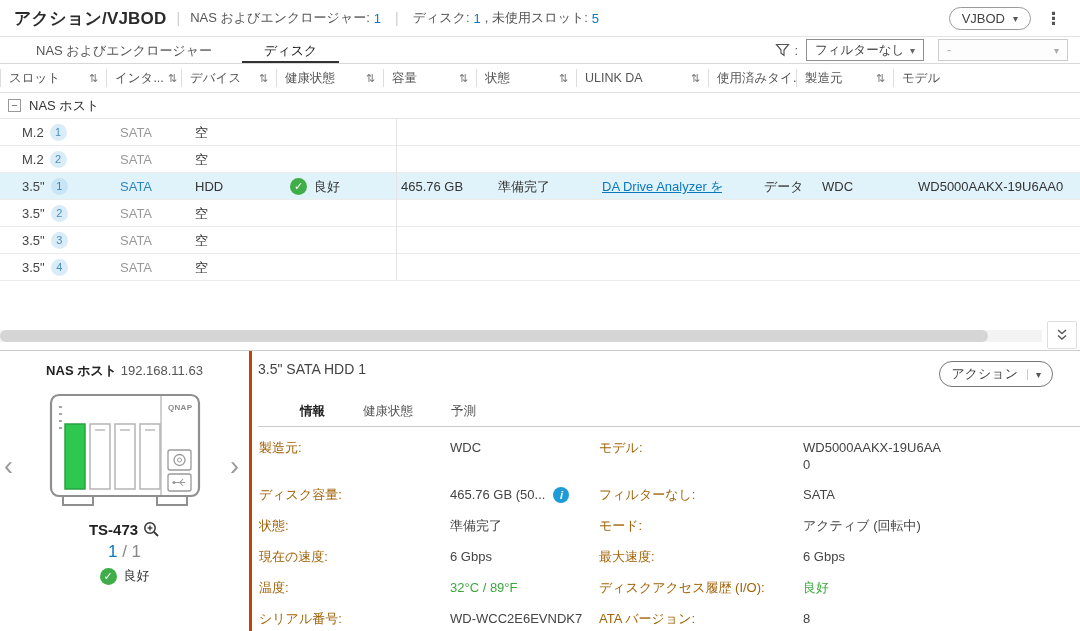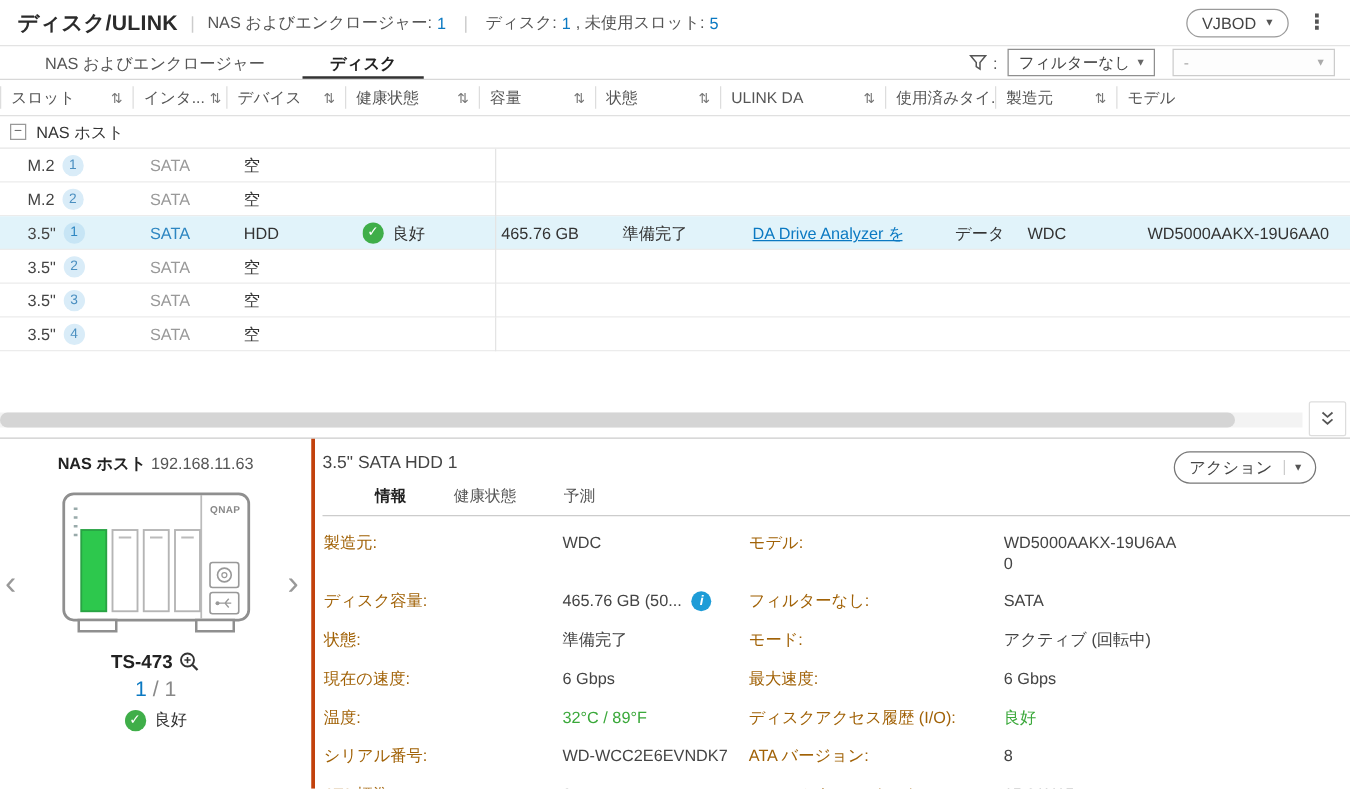--- a/index.html
+++ b/index.html
@@ -16,21 +16,21 @@
   .top-spacer { flex:1; }
   .pill-btn { display:inline-flex; align-items:center; gap:8px; border:1px solid #9a9a9a; border-radius:13px;
     padding:3px 12px; font-size:13px; color:#444; background:#fff; cursor:pointer; }
   .pill-btn .caret { font-size:10px; color:#555; }
   .kebab { font-size:17px; color:#555; padding:0 6px; margin-left:8px; cursor:pointer; font-weight:bold; }
 
   
   .tabbar { height:27px; display:flex; align-items:stretch; border-bottom:1px solid #d8d8d8; padding:0 12px 0 14px; }
   .tabs { display:flex; gap:8px; }
   .tab { padding:5px 22px 0 22px; color:#555; font-size:13px; cursor:pointer; }
-  .tab.active { color:#222; font-weight:bold; border-bottom:2px solid #333; }
+  .tab.active { color:#222; font-weight:normal; border-bottom:2px solid #333; }
   .tab-right { margin-left:auto; display:flex; align-items:center; gap:8px; }
   .funnel-wrap { display:flex; align-items:center; gap:4px; color:#555; }
   .select { display:flex; align-items:center; justify-content:space-between; border:1px solid #8f8f8f;
     height:22px; padding:0 8px; font-size:12.5px; color:#444; background:#fff; cursor:pointer; }
   .select.primary { width:118px; }
   .select.secondary { width:130px; border-color:#ccc; color:#aaa; background:#fdfdfd; margin-left:6px; }
   .select .caret { font-size:10px; color:#666; }
   .select.secondary .caret { color:#aaa; }
 
   
@@ -83,41 +83,41 @@
   .zoom-icon { cursor:pointer; display:inline-flex; }
   .page-row { margin-top:4px; font-size:17px; color:#888; }
   .page-row .cur { color:#0b79c2; }
   .health-row { margin-top:5px; display:flex; align-items:center; justify-content:center; gap:7px; font-size:13px; color:#333; }
 
   .right-pane { flex:1; position:relative; padding:10px 0 0 6px; }
   .detail-title { font-size:14px; color:#444; }
   .action-btn { position:absolute; top:10px; right:27px; display:inline-flex; align-items:center; gap:9px;
     border:1px solid #777; border-radius:13px; padding:3px 11px; font-size:13px; color:#444; background:#fff; cursor:pointer; }
   .action-btn .caret { font-size:10px; color:#555; border-left:1px solid #ccc; padding-left:8px; }
-  .detail-tabs { margin-top:12px; display:flex; gap:38px; padding-left:42px; border-bottom:1px solid #ccc; font-size:12.5px; color:#555; }
+  .detail-tabs { margin-top:26px; display:flex; gap:38px; padding-left:42px; border-bottom:1px solid #ccc; font-size:12.5px; color:#555; }
   .dtab { padding-bottom:6px; cursor:pointer; }
   .dtab.active { color:#222; font-weight:bold; }
   .fields-grid { margin-top:12px; display:grid; grid-template-columns:192px 148px 205px 1fr;
     row-gap:13px; font-size:13px; align-items:start; }
   .f-label { color:#a16207; padding-left:1px; }
   .f-value { color:#444; line-height:17px; }
   .f-value.wrap { width:140px; word-break:break-all; }
   .f-value.green { color:#3aa83a; }
   .cap-wrap { display:flex; align-items:center; gap:8px; }
   .info-icon { width:16px; height:16px; border-radius:50%; background:#1e9cd7; color:#fff; font-size:11px;
     font-weight:bold; line-height:16px; text-align:center; font-style:italic; cursor:pointer; flex:none; }
   svg { display:block; }
 </style>
 </head>
 <body>
 
 <div class="app">
 
   <div class="topbar">
-    <span class="page-title">ディスク/ULINK</span>
+    <span class="page-title">アクション/VJBOD</span>
     <span class="tsep">|</span>
     <span class="summary">
       <span>NAS およびエンクロージャー:</span>
       <span class="num">1</span>
       <span class="tsep">|</span>
       <span>ディスク:</span>
       <span class="num">1</span>
       <span>, 未使用スロット:</span>
       <span class="num">5</span>
     </span>

